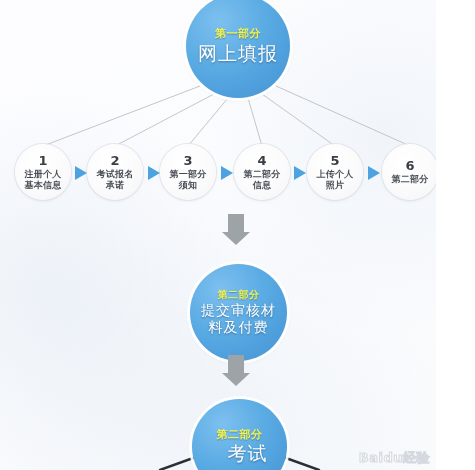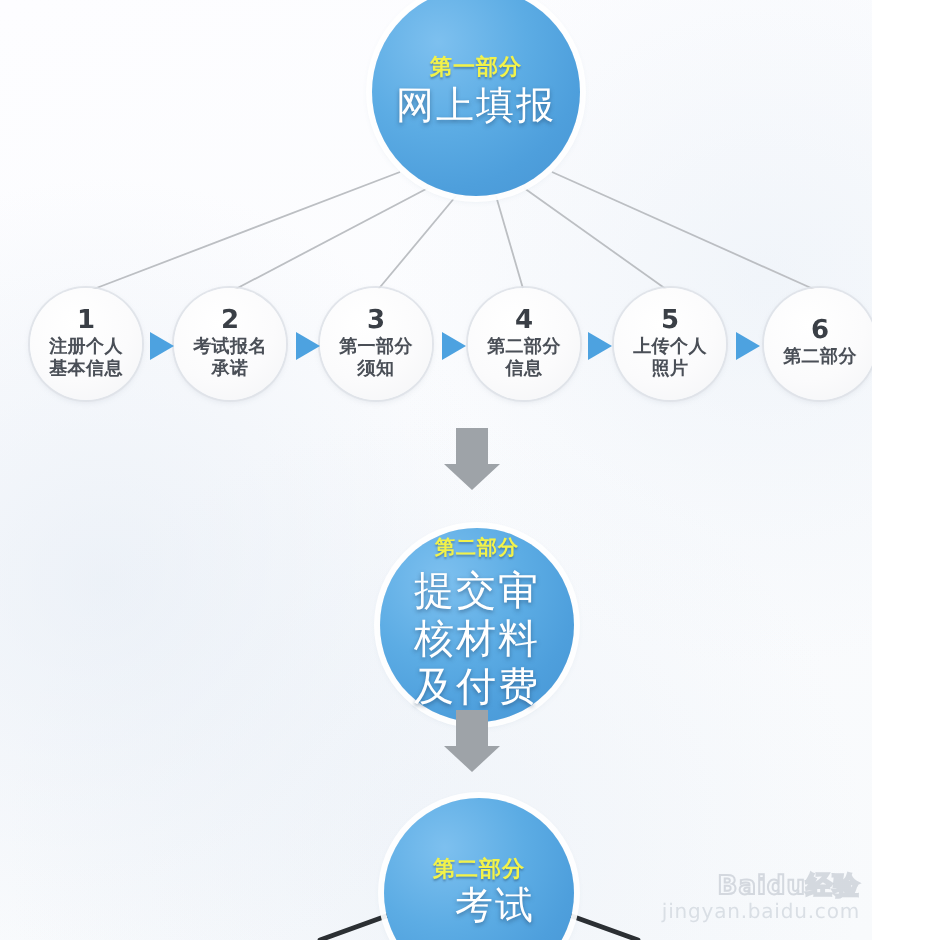--- a/index.html
+++ b/index.html
@@ -69,21 +69,21 @@
     width: 104px; height: 104px;
   }
   #phase-1 .phase-sub  { font-size: 11px; margin-bottom: 3px; }
   #phase-1 .phase-main { font-size: 19px; }
 
   #phase-2 {
     left: 190px; top: 264px;
     width: 97px; height: 97px;
   }
   #phase-2 .phase-sub  { font-size: 10px; margin-bottom: 2px; }
-  #phase-2 .phase-main { font-size: 20px; padding: 0 7px; line-height: 1.22; }
+  #phase-2 .phase-main { font-size: 14px; padding: 0 7px; line-height: 1.22; }
 
   #phase-3 {
     left: 192px; top: 399px;
     width: 95px; height: 95px;
   }
   #phase-3 .phase-sub  { font-size: 11px; margin-bottom: 2px; }
   #phase-3 .phase-main { font-size: 19px; margin-left: 16px; }
 
   
   .step {
@@ -250,16 +250,15 @@
     <div class="head"></div>
   </div>
 
   <div class="phase-circle" id="phase-3">
     <div class="phase-sub">第二部分</div>
     <div class="phase-main">考试</div>
   </div>
 
   <div id="watermark">
     <div class="wm-main">Baidu经验</div>
-    <div class="wm-sub">jingyan.baidu.com</div>
   </div>
 
 </div>
 
 </body></html>

